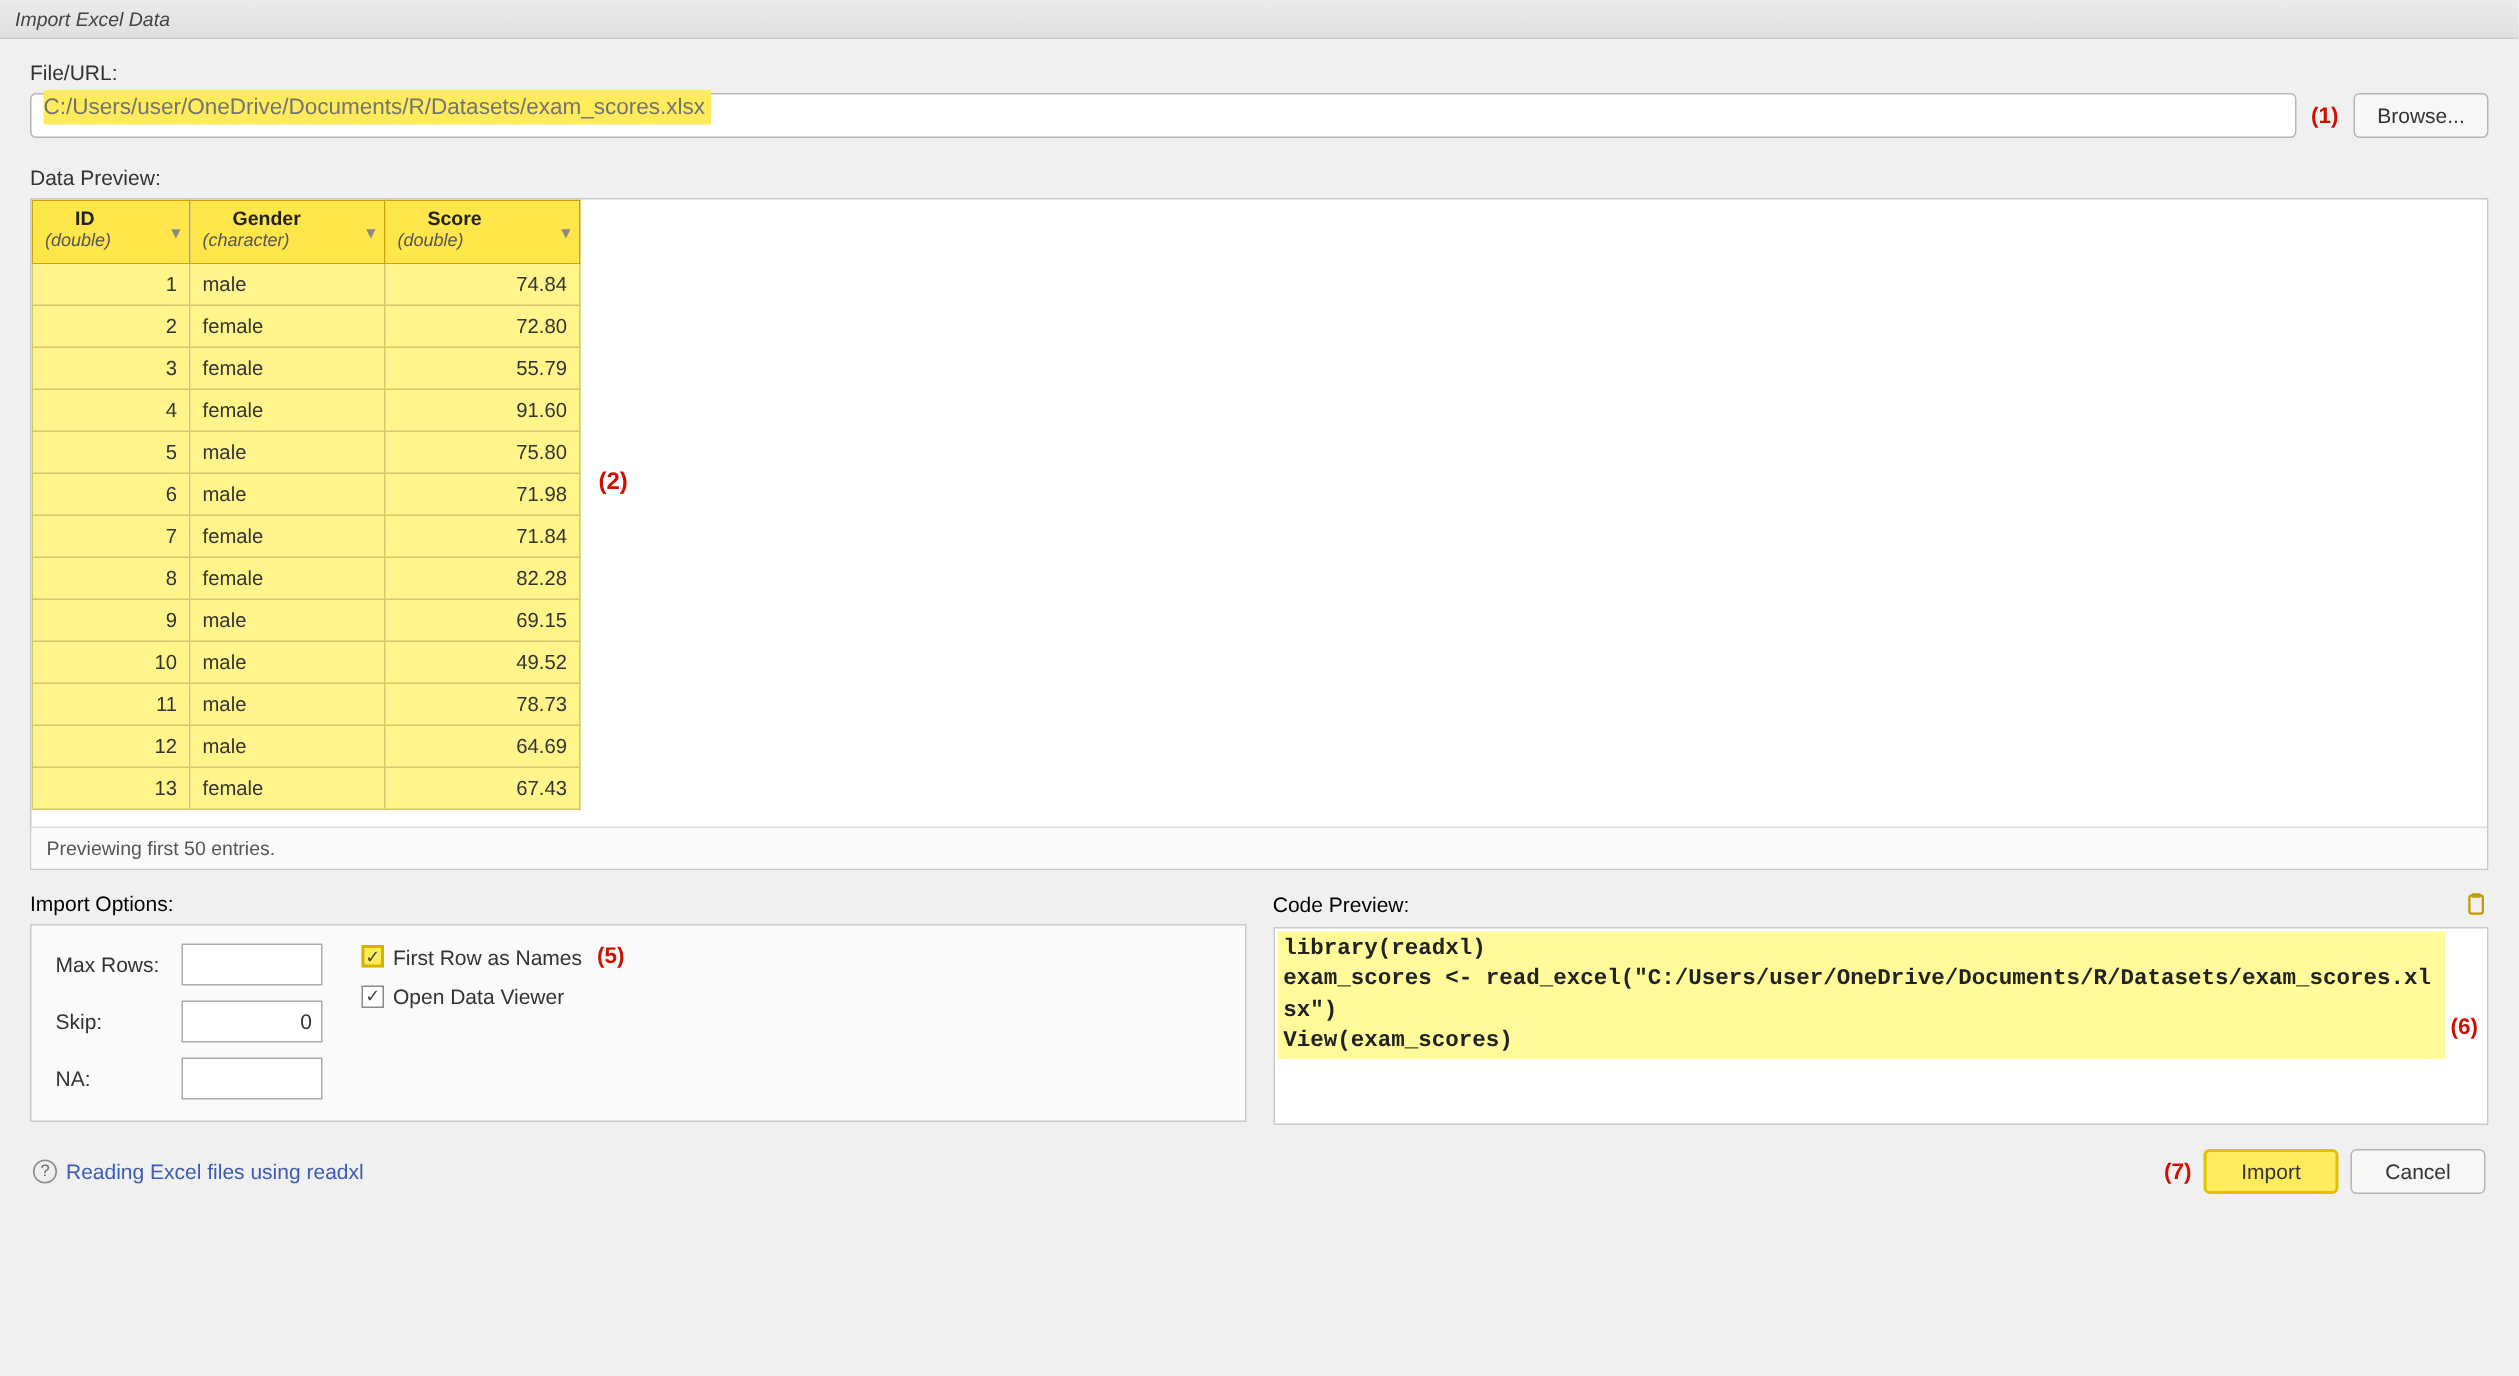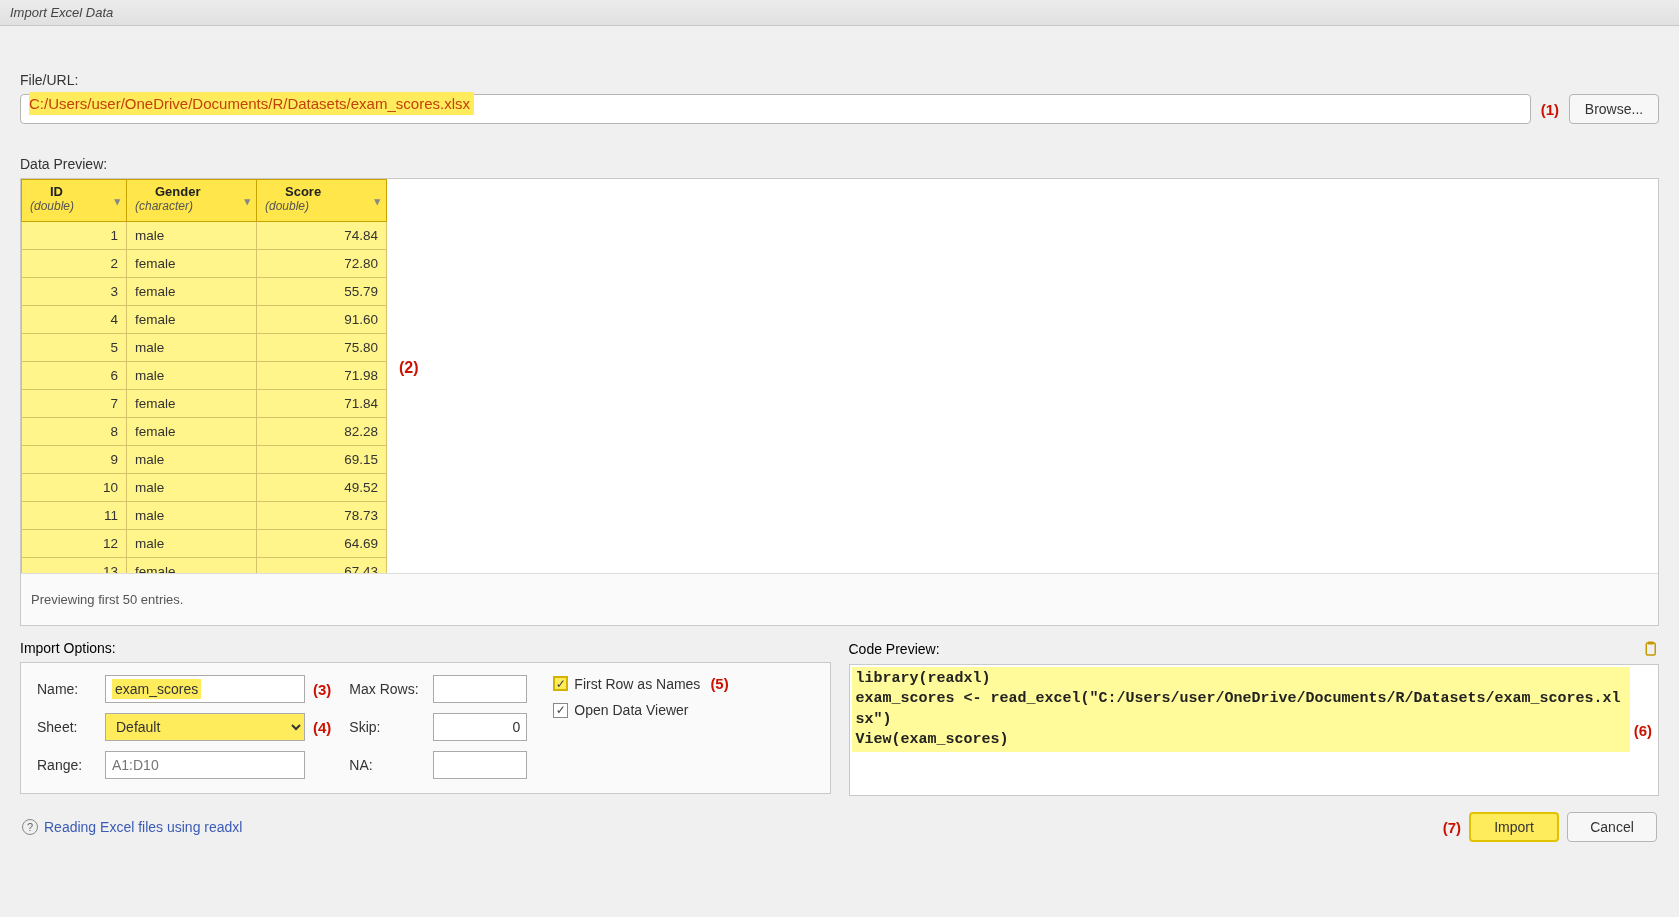--- a/index.html
+++ b/index.html
@@ -27,37 +27,36 @@
     font-size: 13px;
     font-style: italic;
   }
   .content {
     padding: 14px 20px 8px 20px;
   }
   .section-label {
     font-size: 14px;
     color: #333;
     margin-bottom: 6px;
-    margin-top: 32px;
   }
   .file-row {
     display: flex;
     align-items: center;
     gap: 10px;
     margin-bottom: 18px;
   }
   .file-input {
     flex: 1;
     height: 30px;
     border: 1px solid #b5b5b5;
     border-radius: 4px;
     background: #fff;
     padding: 0 8px;
     font-size: 15px;
-    color: #c2410c;
+    color: #737373;
     font-family: inherit;
     outline: none;
   }
   .file-input .hl {
     background: #ffec5c;
     padding: 3px 4px 3px 0;
   }
   .btn {
     height: 30px;
     min-width: 90px;
@@ -127,21 +126,21 @@
     font-size: 13.5px;
     color: #333;
     height: 28px;
   }
   .col-id { width: 105px; text-align: right; }
   .col-gender { width: 130px; text-align: left; }
   .col-score { width: 130px; text-align: right; }
   .preview-table th.col-id, .preview-table th.col-score { text-align:left; }
   .preview-status {
     border-top: 1px solid #ddd;
-    padding: 18px 10px;
+    padding: 6px 10px;
     font-size: 13px;
     color: #555;
     background: #fafafa;
   }
   .annot-2 {
     position: absolute;
     left: 378px;
     top: 180px;
     color: #cc1100;
     font-weight: bold;
@@ -349,40 +348,20 @@
     </div>
     <div class="preview-status">Previewing first 50 entries.</div>
   </div>
 
   <div class="bottom-row">
 
     <div class="options-panel">
       <div class="panel-header">Import Options:</div>
       <div class="options-box">
 
-        <div class="opt-col">
-          <div class="opt-row">
-            <span class="opt-label">Name:</span>
-            <div class="opt-input name" style="display:flex;align-items:center;">
-              <span class="hl-span">exam_scores</span>
-            </div>
-            <span class="annot">(3)</span>
-          </div>
-          <div class="opt-row">
-            <span class="opt-label">Sheet:</span>
-            <select class="opt-input sheet">
-              <option>Default</option>
-            </select>
-            <span class="annot">(4)</span>
-          </div>
-          <div class="opt-row">
-            <span class="opt-label">Range:</span>
-            <input class="opt-input name" placeholder="A1:D10" style="">
-          </div>
-        </div>
 
         <div class="opt-col">
           <div class="opt-row">
             <span class="opt-label2">Max Rows:</span>
             <input class="opt-input small" value="" style="">
           </div>
           <div class="opt-row">
             <span class="opt-label2">Skip:</span>
             <input class="opt-input small" value="0" style="">
           </div>

